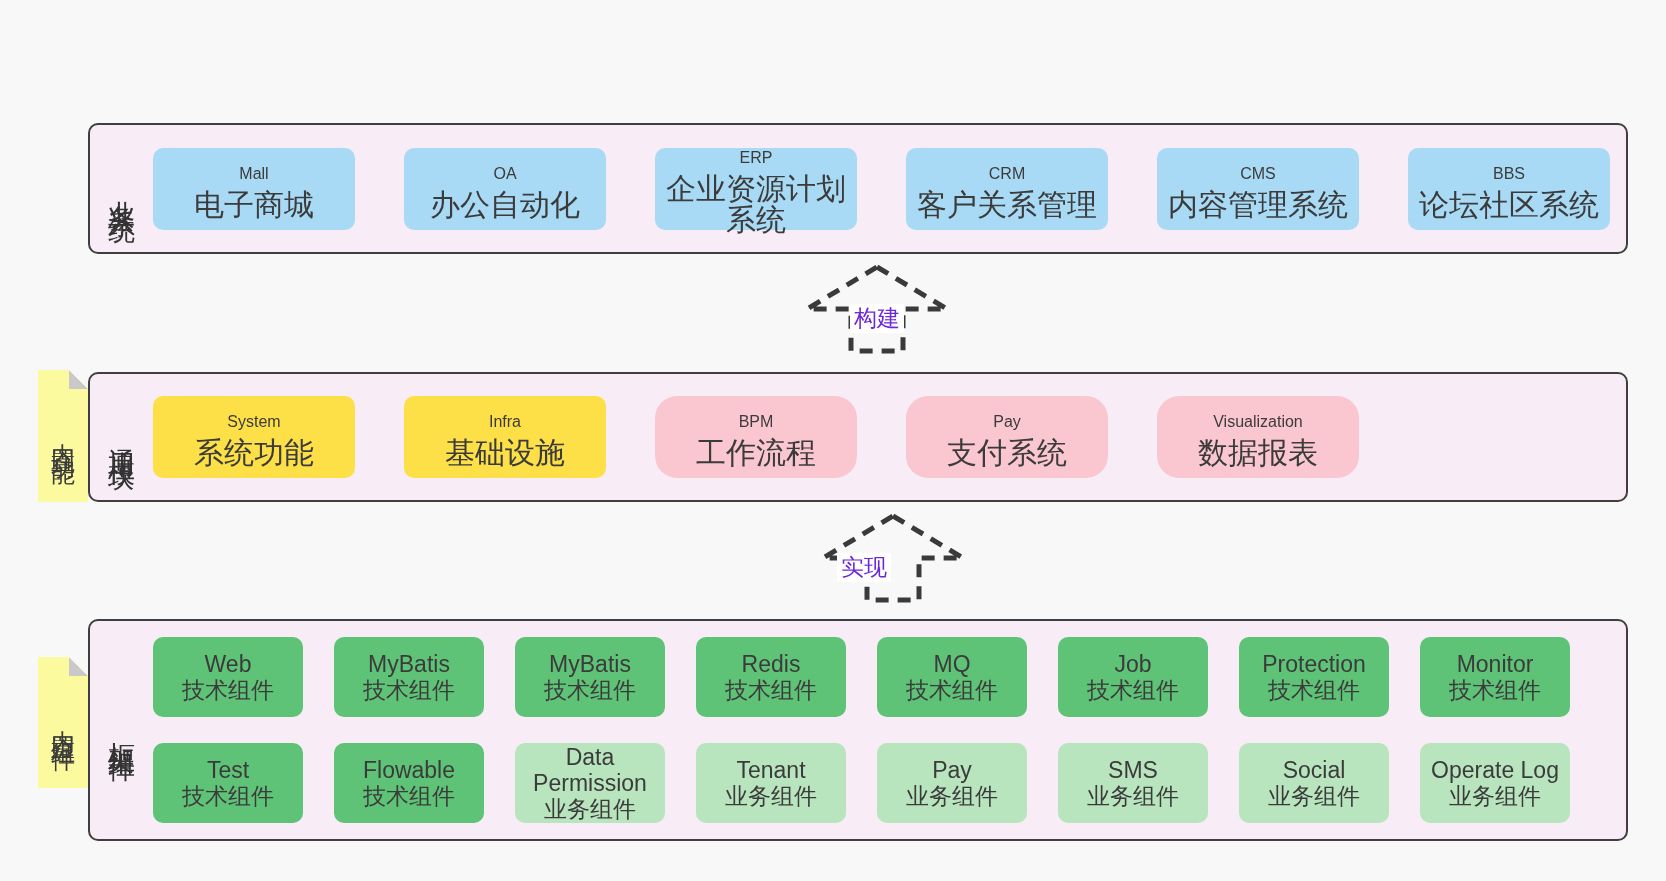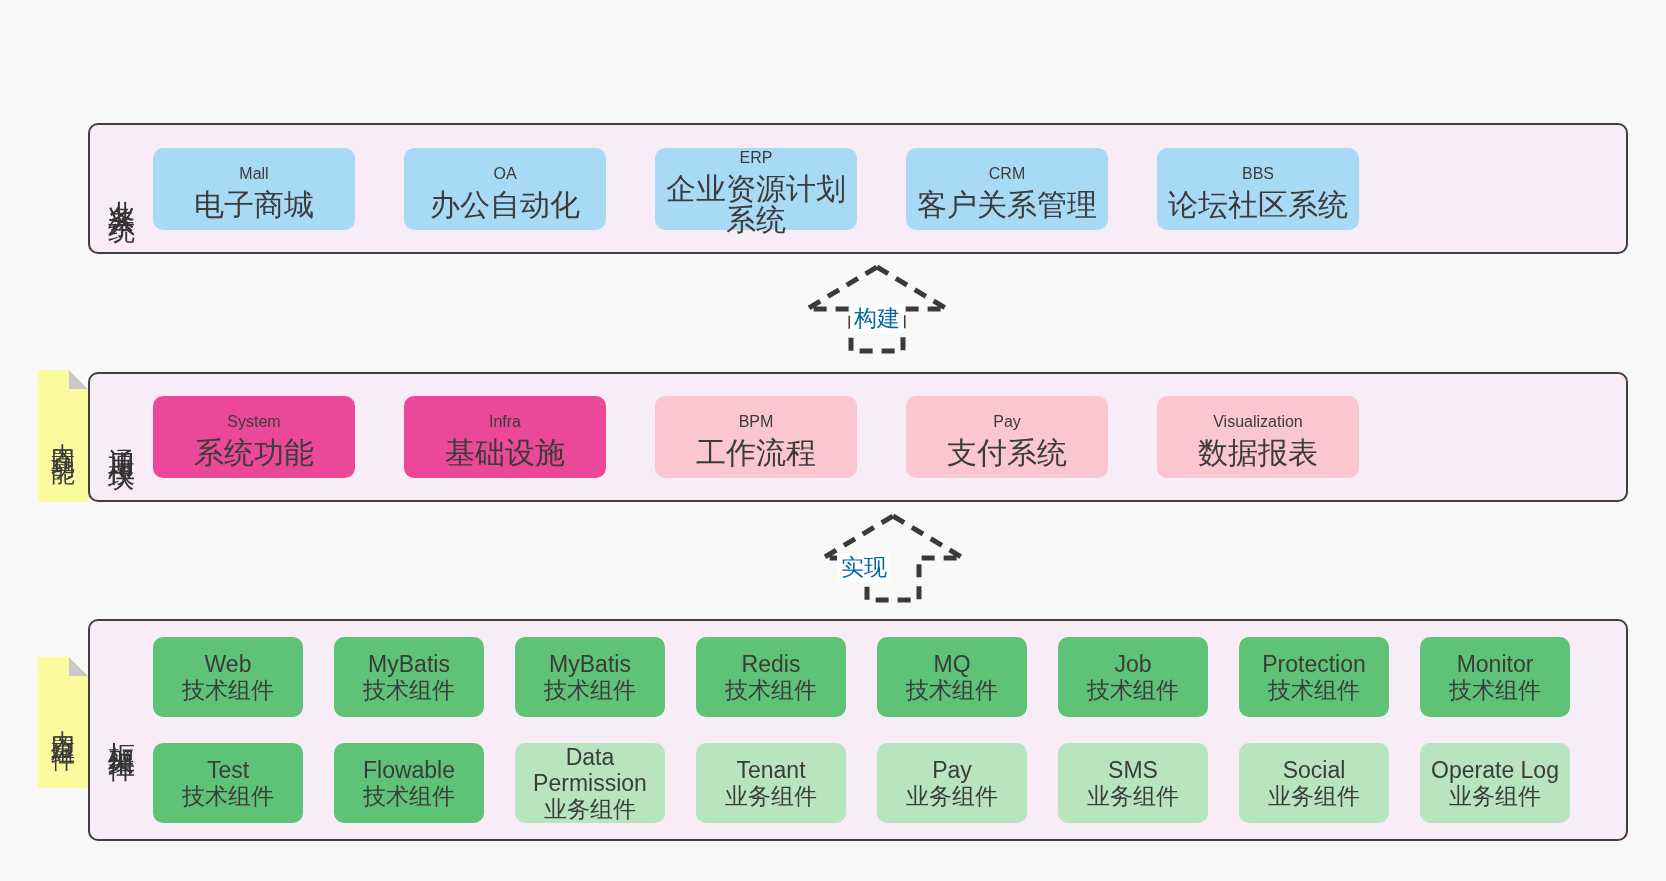--- a/index.html
+++ b/index.html
@@ -27,22 +27,22 @@
   .box {
     border-radius:10px; display:flex; flex-direction:column;
     align-items:center; justify-content:center; text-align:center; box-sizing:border-box;
   }
   .band1 .box, .band2 .box { width:202px; height:82px; }
   .band3 .box { width:150px; height:80px; }
   .box .en { font-size:16px; line-height:31px; }
   .box .cn { font-size:30px; line-height:31px; }
   .band3 .box .en, .band3 .box .cn { font-size:23px; line-height:26px; }
   .blue  { background:#a9daf5; }
-  .red   { background:#ec4899; }
-  .pink  { background:#fac7d0; }
+  .red   { background:#fde047; }
+  .pink  { background:#fac7d0;border-radius:22px; }
   .green { background:#5fc377; }
   .lightgreen { background:#b9e5be; }
   .sticky {
     position:absolute; left:38px; width:50px; background:#fcfa9e; z-index:0;
     display:flex; align-items:center; justify-content:center;
     clip-path:polygon(0 0, calc(100% - 19px) 0, 100% 19px, 100% 100%, 0 100%);
   }
   .sticky span {
     writing-mode:vertical-rl; text-orientation:upright;
     font-size:24px; letter-spacing:6px; color:#3b3b3b;
@@ -52,21 +52,21 @@
     background:#c9c9c9; clip-path:polygon(0 0, 100% 100%, 0 100%);
   }
   .sticky2 { top:370px; height:132px; }
   .sticky3 { top:657px; height:131px; }
   .arrow { position:absolute; z-index:0; }
   .arrow polygon { fill:none; stroke:#3a3a3a; stroke-width:5; stroke-dasharray:13 9; }
   .arrow1 { left:794px; top:263px; }
   .arrow2 { left:810px; top:512px; }
   .arrow-label {
     position:absolute; z-index:2; transform:translateX(-50%);
-    background:#ffffff; font-size:23px; line-height:27px; padding:1px 4px; color:#0369a1;
+    background:#ffffff; font-size:23px; line-height:27px; padding:1px 4px; color:#6d28d9;
   }
   .arrow-label1 { left:877px; top:304px; }
   .arrow-label2 { left:864px; top:553px; }
 </style>
 </head>
 <body>
 
 <div class="canvas">
 
   <div class="sticky sticky2">
@@ -93,20 +93,24 @@
         </div>
         <div class="box blue">
           <div class="en">ERP</div>
           <div class="cn">企业资源计划系统</div>
         </div>
         <div class="box blue">
           <div class="en">CRM</div>
           <div class="cn">客户关系管理</div>
         </div>
         <div class="box blue">
+          <div class="en">CMS</div>
+          <div class="cn">内容管理系统</div>
+        </div>
+        <div class="box blue">
           <div class="en">BBS</div>
           <div class="cn">论坛社区系统</div>
         </div>
       </div>
   </section>
 
   <svg class="arrow arrow1" width="166" height="92" viewBox="0 0 166 92">
     <polygon points="83,4 153,46 109,46 109,88 57,88 57,46 13,46"></polygon>
   </svg>
   <div class="arrow-label arrow-label1">构建</div>

